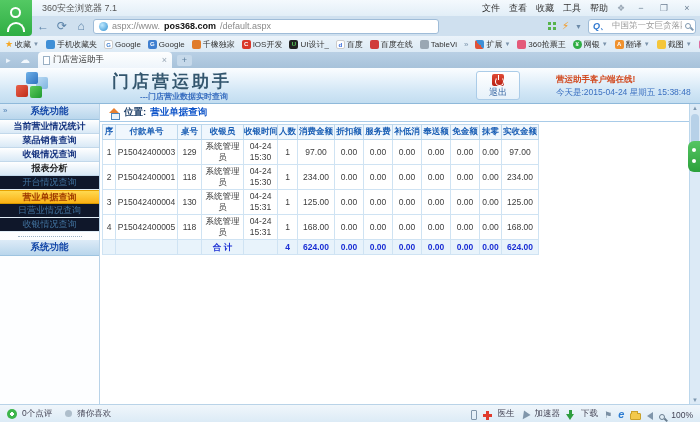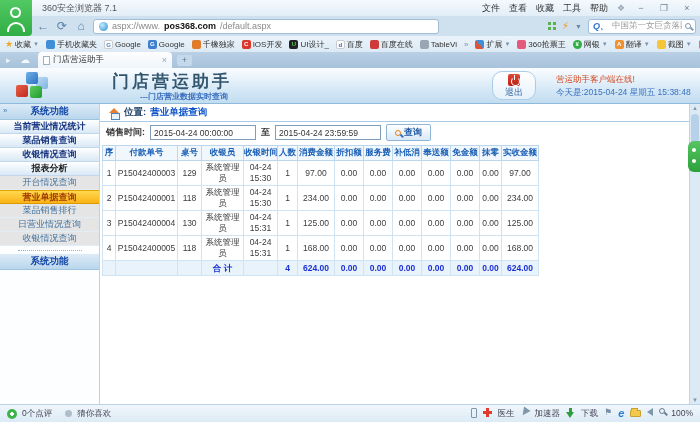--- a/index.html
+++ b/index.html
@@ -72,40 +72,40 @@
   .logo{position:absolute;left:16px;top:4px;width:34px;height:28px;}
   .cube{position:absolute;width:12px;height:12px;border-radius:2px;}
   .cube.c-blue{left:10px;top:0;background:linear-gradient(135deg,#6fb1e8,#2f72c0);}
   .cube.c-lblue{left:20px;top:5px;background:linear-gradient(135deg,#bcdcf5,#7fb4e0);}
   .cube.c-red{left:0;top:13px;background:linear-gradient(135deg,#e8604a,#bf2c1a);}
   .cube.c-green{left:14px;top:14px;background:linear-gradient(135deg,#5ecb5e,#1f9a2f);}
   .app-title{position:absolute;left:112px;top:2px;font-size:17px;font-weight:bold;color:#33566e;letter-spacing:3px;}
   .app-sub{position:absolute;left:140px;top:23px;font-size:8px;font-weight:bold;color:#3a6fc0;}
   .hbtn{position:absolute;top:3px;width:44px;height:29px;background:linear-gradient(#ffffff,#e6f1fa);border:1px solid #abccе8;border:1px solid #abcce8;border-radius:3px;text-align:center;font-size:9px;color:#2a5c9c;cursor:default;}
   .hbtn-home{left:440px;margin-top:34px;}
-  .hbtn-exit{left:492px;border-radius:10px;}
+  .hbtn-exit{left:476px;}
   .house{position:relative;display:block;width:14px;height:12px;margin:2px auto 0;}
   .house::before{content:"";position:absolute;left:0;top:0;width:0;height:0;border-left:7px solid transparent;border-right:7px solid transparent;border-bottom:6px solid #e77f2f;}
   .house::after{content:"";position:absolute;left:2px;top:6px;width:10px;height:6px;background:#f6d23e;border:1px solid #c89a2a;}
   .power{position:relative;display:block;width:12px;height:12px;margin:2px auto 0;background:linear-gradient(#e04a36,#b81f12);border-radius:2px;}
   .power::before{content:"";position:absolute;left:2.5px;top:3px;width:7px;height:7px;border:1.5px solid #fff;border-radius:50%;border-top-color:transparent;}
   .power::after{content:"";position:absolute;left:5.5px;top:1px;width:1.5px;height:5px;background:#fff;}
   .hstatus{position:absolute;left:556px;top:5px;font-size:8.5px;line-height:13px;white-space:nowrap;}
-  .hs-online{color:#d2491f;font-weight:normal;}
+  .hs-online{color:#d2491f;font-weight:bold;}
   .hs-date{color:#3a6fc0;text-align:right;}
 
   
   .main{position:absolute;top:104px;left:0;right:0;bottom:18px;background:#fff;display:flex;}
   .sidebar{width:100px;flex:none;border-right:1px solid #b9d3e8;background:#fdfeff;}
   .side-h{height:16px;background:linear-gradient(#ddebf7,#b9d6ec);border-bottom:1px solid #9ec4e0;display:flex;align-items:center;justify-content:center;font-size:9.5px;font-weight:bold;color:#1347a8;position:relative;}
   .side-h .chev{position:absolute;left:3px;top:2px;color:#49790;color:#4a7cb0;font-size:8px;font-weight:normal;}
   .s-item{height:14px;display:flex;align-items:center;justify-content:center;font-size:9px;border-bottom:1px solid #e2eef7;cursor:default;}
   .s-bold{background:linear-gradient(#ffffff,#d9e9f6);font-weight:bold;color:#15337f;border-bottom:1px solid #c2d8ea;}
   .s-sub{background:linear-gradient(#ffffff,#d9e9f6);font-weight:bold;color:#1a1a1a;border-bottom:1px solid #c2d8ea;}
-  .s-plain{color:#41729e;background:#e5e5e5;}
+  .s-plain{color:#41729e;background:#0f172a;}
   .s-active{background:linear-gradient(#ffd950,#fbb216);color:#a03c00;font-weight:bold;border-top:1px solid #e7a200;border-bottom:1px solid #d99a00;}
   .s-dots{height:8px;border-bottom:none;}
   .s-dots i{display:block;width:64px;border-top:1px dotted #9ab0c4;}
 
   .content{flex:1;position:relative;background:#fff;}
   .breadcrumb{height:18px;display:flex;align-items:center;gap:4px;padding-left:9px;border-bottom:1px solid #a8cbe8;font-size:9.5px;font-weight:bold;}
   .bc-home{position:relative;width:11px;height:10px;flex:none;}
   .bc-home::before{content:"";position:absolute;left:0;top:0;border-left:5.5px solid transparent;border-right:5.5px solid transparent;border-bottom:5px solid #e77f2f;}
   .bc-home::after{content:"";position:absolute;left:2px;top:5px;width:7px;height:5px;background:#eaf2fa;border:1px solid #4a86c0;}
   .bc-prefix{color:#23436a;}
@@ -129,21 +129,21 @@
   .sb-thumb{position:absolute;left:1px;top:10px;width:8px;height:52px;background:#b7d1e8;border-radius:4px;}
   .float-tab{position:absolute;right:0;top:37px;width:12px;height:31px;background:linear-gradient(#55c563,#2ba13b);border-radius:6px 0 0 6px;z-index:5;}
   .float-tab i{position:absolute;left:4px;width:4px;height:4px;border-radius:50%;background:#fff;}
   .float-tab i:nth-child(1){top:7px;}
   .float-tab i:nth-child(2){top:18px;}
 
   
   .statusbar{position:absolute;bottom:0;left:0;right:0;height:18px;background:linear-gradient(#f0f6fb,#dcebf6);border-top:1px solid #b9d3e8;display:flex;align-items:center;gap:5px;padding:0 7px;font-size:8.5px;color:#445;}
   .sb-logo{width:10px;height:10px;border-radius:50%;background:radial-gradient(circle,#ffffff 0 24%,#3db54a 26% 100%);flex:none;}
   .sb-dot{width:7px;height:7px;border-radius:50%;background:#aebecb;margin-left:8px;flex:none;}
-  .sb-right{margin-left:auto;display:flex;align-items:flex-start;gap:6px;}
+  .sb-right{margin-left:auto;display:flex;align-items:flex-end;gap:6px;}
   .ph-ic{width:6px;height:10px;border:1px solid #8096ab;border-radius:1px;}
   .cross-ic{position:relative;width:9px;height:9px;}
   .cross-ic::before{content:"";position:absolute;left:3px;top:0;width:3px;height:9px;background:#e03c2e;}
   .cross-ic::after{content:"";position:absolute;left:0;top:3px;width:9px;height:3px;background:#e03c2e;}
   .pin-ic{width:0;height:0;border-left:4px solid transparent;border-right:4px solid transparent;border-top:8px solid #8096ab;transform:rotate(35deg);}
   .dl-ic{position:relative;width:9px;height:10px;}
   .dl-ic::before{content:"";position:absolute;left:3px;top:0;width:3px;height:4px;background:#2f9e3f;}
   .dl-ic::after{content:"";position:absolute;left:0;top:4px;border-left:4.5px solid transparent;border-right:4.5px solid transparent;border-top:6px solid #2f9e3f;}
   .flag-ic{color:#7a8fa3;font-size:9px;line-height:1;}
   .e-ic{color:#2d7dd2;font-weight:bold;font-style:italic;font-size:11px;line-height:1;}
@@ -316,44 +316,33 @@
     <div class="side-h">
         <span class="chev">»</span>
         <span>系统功能</span>
       </div>
     <div class="s-item s-bold">当前营业情况统计</div>
     <div class="s-item s-bold">菜品销售查询</div>
     <div class="s-item s-bold">收银情况查询</div>
     <div class="s-item s-sub">报表分析</div>
     <div class="s-item s-plain">开台情况查询</div>
     <div class="s-item s-active">营业单据查询</div>
-    <div class="s-item s-plain">菜品销售排行</div>
     <div class="s-item s-plain">日营业情况查询</div>
     <div class="s-item s-plain">收银情况查询</div>
     <div class="s-item s-dots">
         <i></i>
       </div>
     <div class="side-h">系统功能</div>
   </div>
 
   <div class="content">
     <div class="breadcrumb">
       <span class="bc-home"></span>
       <span class="bc-prefix">位置:</span>
       <span class="bc-current">营业单据查询</span>
-    </div>
-    <div class="filterbar">
-      <span class="f-label">销售时间:</span>
-      <input class="f-input" value="2015-04-24 00:00:00" style="">
-      <span class="f-label">至</span>
-      <input class="f-input" value="2015-04-24 23:59:59" style="">
-      <button class="q-btn">
-          <span class="q-ic"></span>
-          <span>查询</span>
-        </button>
     </div>
 
     <table class="biz">
       <colgroup>
         <col style="width:13px">
           <col style="width:62px">
           <col style="width:24px">
           <col style="width:42px">
         <col style="width:34px">
           <col style="width:20px">

